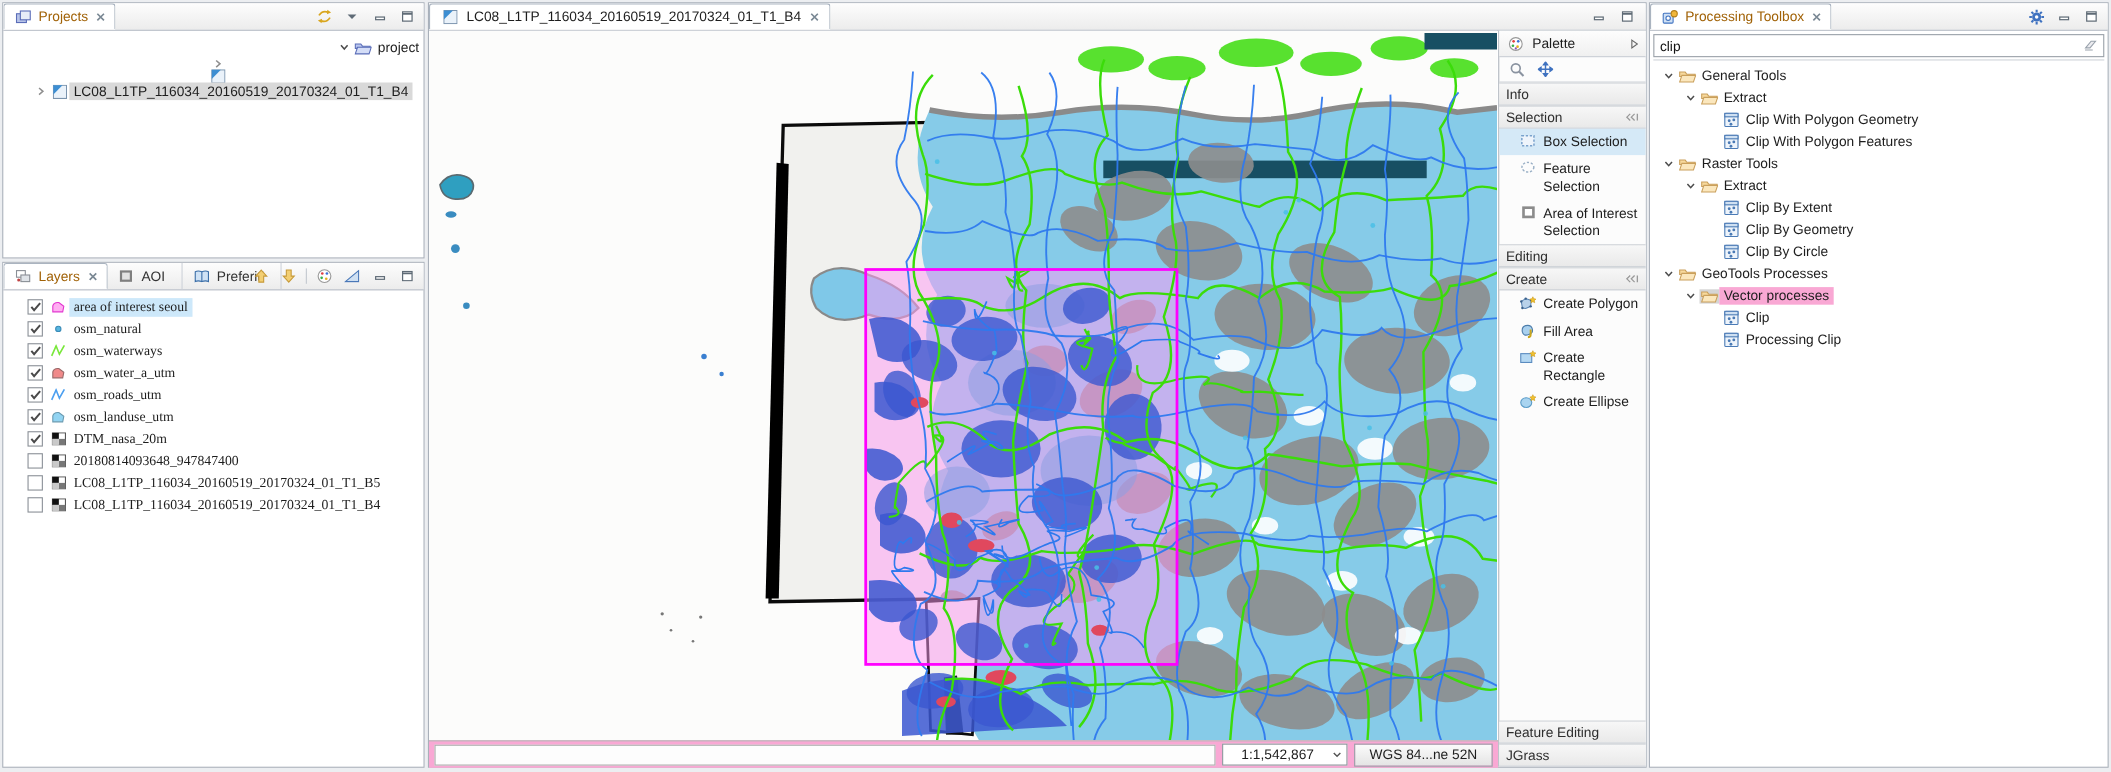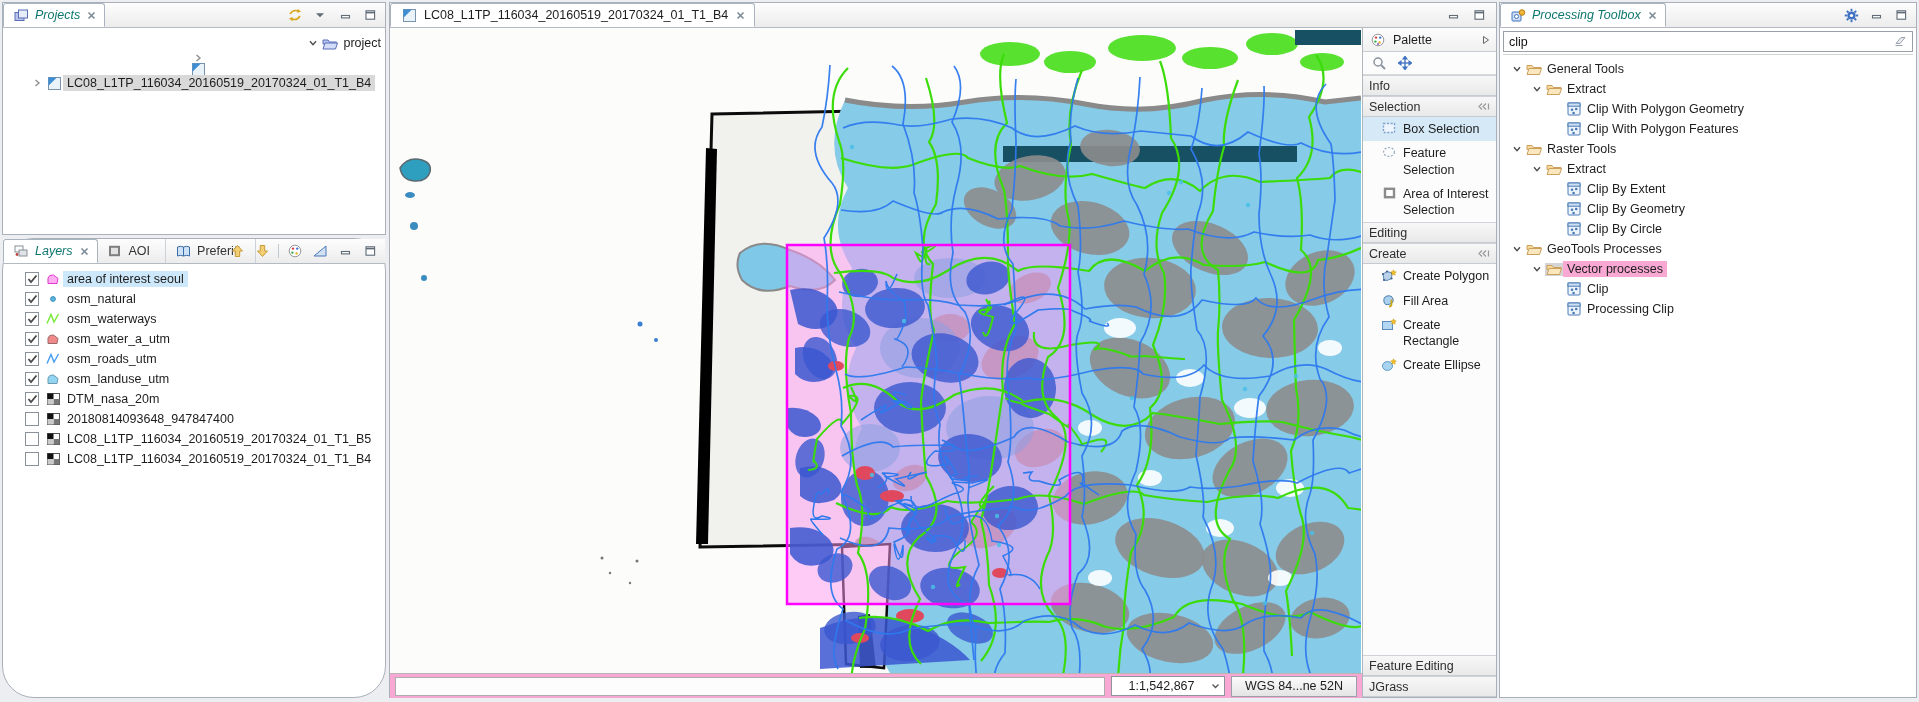--- a/index.html
+++ b/index.html
@@ -8,39 +8,39 @@
          background:#e9ebee; }
   #app { position:relative; width:1919px; height:702px; background:#eceef1; }
 
   .panel { position:absolute; background:#fff; border:1px solid #a9b0ba; }
   .phead { height:25px; background:linear-gradient(#fdfdfd,#ececec); border-bottom:1px solid #b4bac4;
            display:flex; align-items:stretch; }
   .vtabs { display:flex; align-items:stretch; flex:1; min-width:0; }
   .vtab { display:flex; align-items:center; gap:5px; padding:0 8px; border-right:1px solid #cdd2d9;
           white-space:nowrap; color:#333; }
   .vtab.active { background:#fff; border:1px solid #aab4c0; border-bottom:1px solid #fff;
-                 border-radius:3px 3px 0 0; color:#0f766e;font-style:italic; }
+                 border-radius:3px 3px 0 0; color:#a16207; }
   .ptools { display:flex; align-items:center; gap:7px; padding:0 6px; }
   .tb-icon { display:inline-flex; align-items:center; justify-content:center; width:18px; height:18px; }
   .tb-sep { width:1px; height:14px; background:#c3c8cf; }
   .tclose { margin-left:2px; display:inline-flex; }
 
   
   .tree { padding-top:5px; }
   .trow { height:20px; display:flex; align-items:center; white-space:nowrap; }
   .trow .chev { width:16px; display:inline-flex; justify-content:center; flex:none; }
   .trow .ticon { width:18px; display:inline-flex; justify-content:center; flex:none; }
   .trow .tlabel { padding:1px 4px; }
   .trow.selected .tlabel { background:#d9d9d9; }
 
   .lrow { height:20px; display:flex; align-items:center; white-space:nowrap; padding-left:22px; }
   .cb { width:14px; height:14px; border:1px solid #8a9097; background:#fff; display:inline-flex;
         align-items:center; justify-content:center; flex:none; }
   .lrow .ticon { width:20px; display:inline-flex; justify-content:center; flex:none; margin-left:4px; }
-  .lrow .tlabel { padding:1px 4px; }
+  .lrow .tlabel { padding:1px 4px;font-family:Liberation Serif, serif; }
   .lrow.selected .tlabel { background:#cde8fa; }
 
   
   #editor { position:absolute; left:389px; top:2px; width:1108px; height:696px;
             background:#fff; border:1px solid #a9b0ba; }
   #etabbar { position:absolute; left:0; top:0; right:0; height:25px;
              background:linear-gradient(#fdfdfd,#ececec); border-bottom:1px solid #b4bac4;
              display:flex; align-items:stretch; }
   #etab { display:flex; align-items:center; gap:6px; padding:0 9px; background:#fff;
           border:1px solid #aab4c0; border-bottom:1px solid #fff; border-radius:3px 3px 0 0; }
@@ -173,21 +173,21 @@
               <rect x="0.5" y="0.5" width="12" height="12" fill="#eaf2fa" stroke="#7a93ad"></rect>
               <path d="M0.5,0.5 H8.8 L0.5,8.8 z" fill="#3d8ed2"></path>
             </svg>
           </span>
         <span class="tlabel" style="background: rgb(217, 217, 217);">LC08_L1TP_116034_20160519_20170324_01_T1_B4</span>
       </div>
 
     </div>
 </div>
 
-<div class="panel" id="layers" style="left:2px;top:238px;width:384px;height:460px;border-radius:32px;">
+<div class="panel" id="layers" style="left:2px;top:238px;width:384px;height:460px;">
   <div class="phead">
     <div class="vtabs">
 
         <div class="vtab active">
           <span class="tb-icon">
               <svg width="15" height="13" viewBox="0 0 15 13">
                 <rect x="1" y="1" width="8" height="6" fill="#fff" stroke="#8a8f96"></rect>
                 <rect x="5" y="5" width="8" height="6" fill="#dfe3e8" stroke="#8a8f96"></rect>
                 <circle cx="3" cy="9.5" r="1.4" fill="#c04444"></circle>
               </svg>

